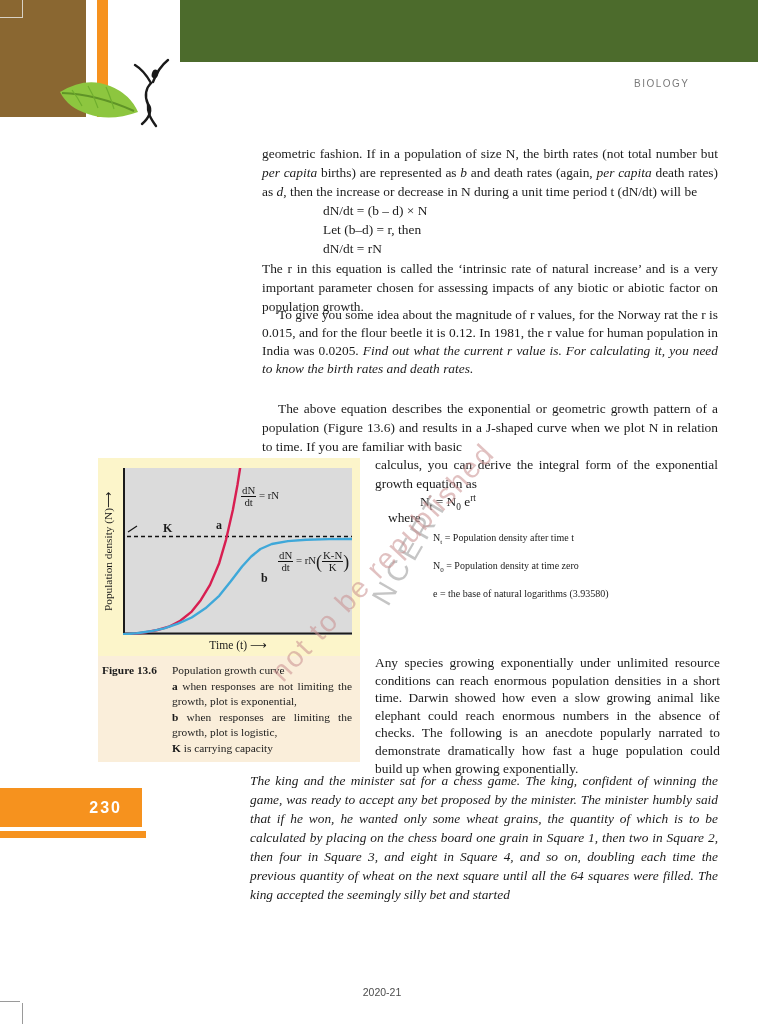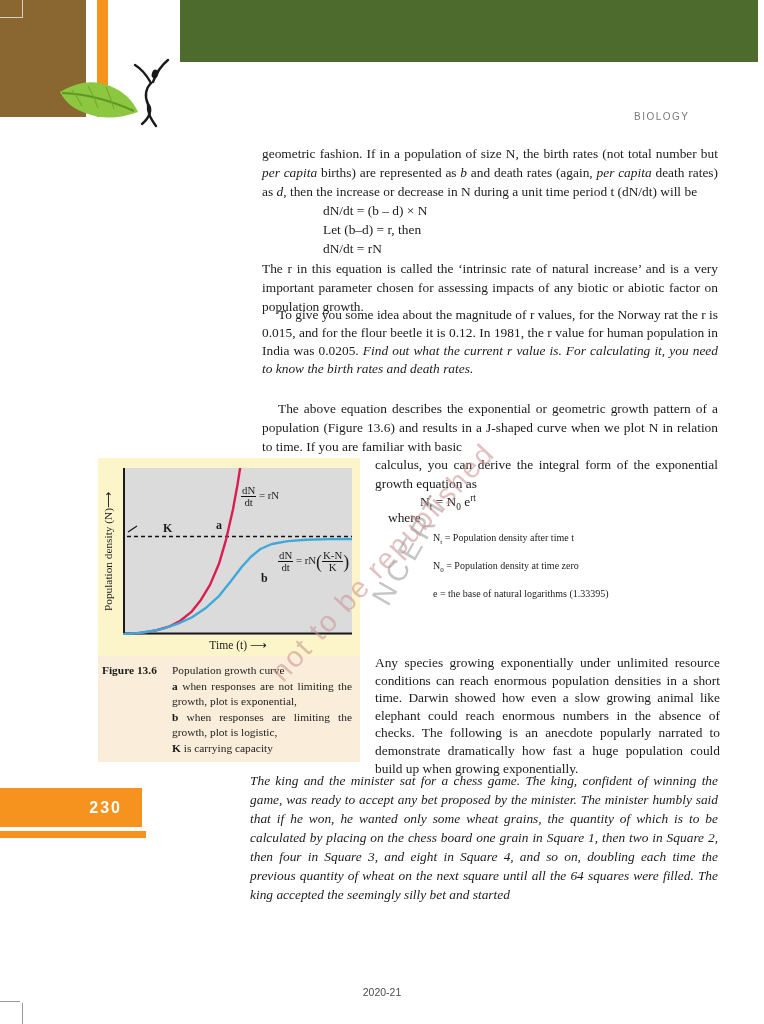--- a/index.html
+++ b/index.html
@@ -6,21 +6,21 @@
   .page{position:relative;width:764px;height:1024px;background:#ffffff;overflow:hidden;
         font-family:"Liberation Serif",serif;color:#1b1b1b;}
   
   .green-band{position:absolute;left:180px;top:0;width:578px;height:62px;background:#4c6b2c;}
   .brown-box{position:absolute;left:0;top:0;width:86px;height:117px;background:#8a6731;}
   .corner-top-h{position:absolute;left:0;top:17px;width:23px;height:1px;background:#d8d2c6;}
   .corner-top-v{position:absolute;left:22px;top:0;width:1px;height:18px;background:#d8d2c6;}
   .orange-stripe{position:absolute;left:97px;top:0;width:11px;height:117px;background:#f6921e;}
   .leaf-svg{position:absolute;left:58px;top:76px;}
   .person-svg{position:absolute;left:130px;top:58px;}
-  .biology-label{position:absolute;left:634px;top:111px;width:100px;font-family:"Liberation Sans",sans-serif;
+  .biology-label{position:absolute;left:634px;top:78px;width:100px;font-family:"Liberation Sans",sans-serif;
         font-size:10px;letter-spacing:1.5px;color:#7a7a7a;}
   
   .wm{position:absolute;z-index:6;pointer-events:none;font-family:"Liberation Sans",sans-serif;white-space:nowrap;}
   .wm-ncert{left:394px;top:578px;font-size:29px;letter-spacing:5px;color:#8d8d8d;opacity:.5;
         transform:rotate(-60deg);transform-origin:0 100%;}
   .wm-pink{left:288px;top:655px;font-size:29px;letter-spacing:2px;color:#c98f8f;opacity:.55;
         transform:rotate(-47deg);transform-origin:0 100%;}
   
   .txt{position:absolute;font-size:13.4px;line-height:19px;text-align:justify;}
   .indent{text-indent:16px;}
@@ -114,21 +114,21 @@
   <div class="txt p3 indent"><span>To give you some idea about the magnitude of r values, for the Norway rat the r is 0.015, and for the flour beetle it is 0.12.  In 1981, the r value for human population in India was 0.0205.  </span><span style="font-style: italic;">Find out what the current r value is.  For calculating it, you need to know the birth rates and death rates.</span></div>
   <div class="txt p4a indent">The above equation describes the exponential or geometric growth pattern of a population (Figure 13.6) and results in a J-shaped curve when we plot N in relation to time. If you are familiar with basic</div>
   <div class="txt p4b">calculus, you can derive the integral form of the exponential growth equation as</div>
 
   <div class="txt eq-integral"><span>N</span><sub>t</sub><span> = N</span><sub>0</sub><span> e</span><sup>rt</sup></div>
   <div class="txt where">where</div>
 
   <div class="txt defs">
     <div><span>N</span><sub>t</sub><span> = Population density after time t</span></div>
     <div><span>N</span><sub>0</sub><span> = Population density at time zero</span></div>
-    <div><span>e = the base of natural logarithms (1.33395)</span></div>
+    <div><span>e = the base of natural logarithms (3.93580)</span></div>
   </div>
 
   <div class="txt p5">Any species growing exponentially under unlimited resource conditions can reach enormous population densities in a short time. Darwin showed how even a slow growing animal like elephant could reach enormous numbers in the absence of checks. The following is an anecdote popularly narrated to demonstrate dramatically how fast a huge population could build up when growing exponentially.</div>
   <div class="txt p6">The king and the minister sat for a chess game. The king, confident of winning the game, was ready to accept any bet proposed by the minister. The minister humbly said that if he won, he wanted only some wheat grains, the quantity of which is to be calculated by placing on the chess board one grain in Square 1, then two in Square 2, then four in Square 3, and eight in Square 4, and so on, doubling each time the previous quantity of wheat on the next square until all the 64 squares were filled.  The king accepted the seemingly silly bet and started</div>
 
   <div class="fig-box">
     <div class="plot">
       <svg width="229" height="167" viewBox="0 0 229 167">
         <line x1="1" y1="0" x2="1" y2="166" stroke="#1a1a1a" stroke-width="2"></line>
         <line x1="0" y1="165.5" x2="229" y2="165.5" stroke="#1a1a1a" stroke-width="2"></line>

